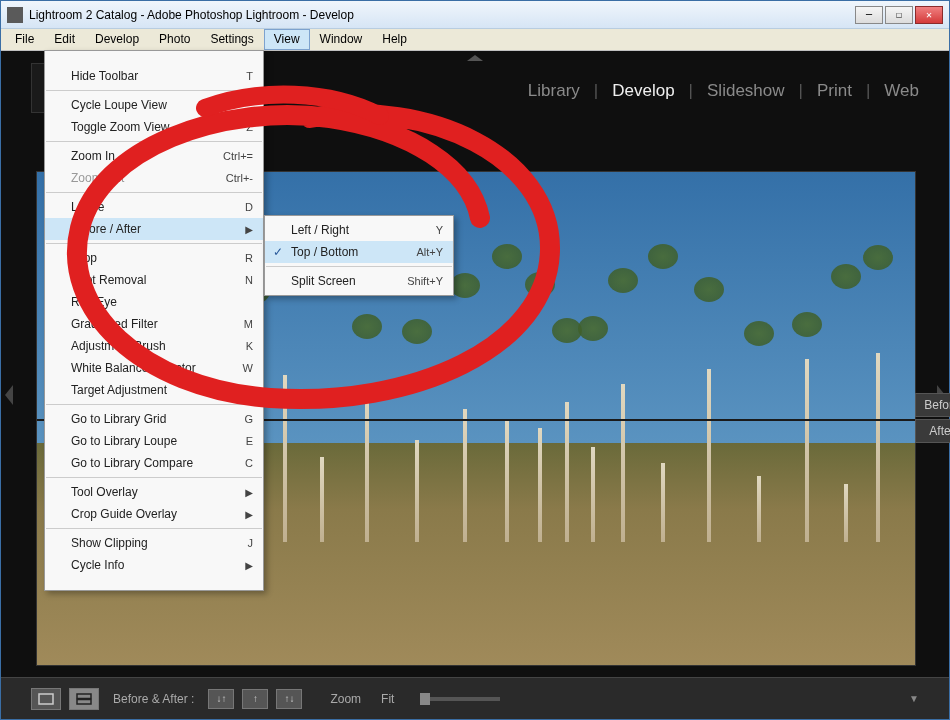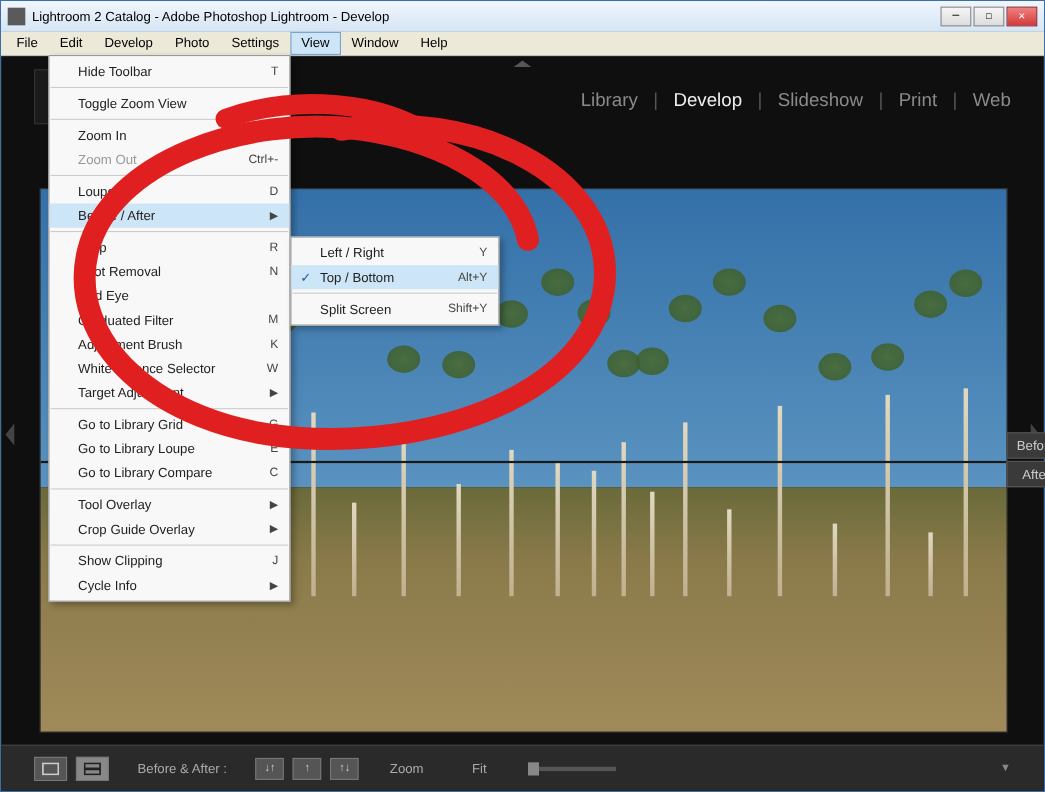--- a/index.html
+++ b/index.html
@@ -26,25 +26,25 @@
   .trees { position:absolute; top:20%; left:0; right:0; height:55%; }
   .tree { position:absolute; bottom:0; width:4px; background:linear-gradient(#e0d8c0,#c0b090); }
   .foliage { position:absolute; width:30px; height:25px; border-radius:50%; background:radial-gradient(#4a6a2a,#3a5a2a); opacity:0.85; }
   .split-line { position:absolute; top:50%; left:0; right:0; height:2px; background:#1a1a1a; }
   .ba-label { position:absolute; right:-54px; width:54px; height:24px; background:#3a3a3a; color:#ccc; font-size:12px; display:flex; align-items:center; justify-content:center; border:1px solid #555; }
   .ba-label.before { top:calc(50% - 26px); }
   .ba-label.after { top:50%; }
   .toolbar { position:absolute; bottom:0; left:0; right:0; height:42px; background:#2a2a2a; border-top:1px solid #444; display:flex; align-items:center; padding:0 30px; gap:8px; }
   .tool-btn { width:30px; height:22px; background:#555; border:1px solid #777; display:flex; align-items:center; justify-content:center; }
   .tool-btn svg { width:16px; height:12px; }
-  .toolbar-label { color:#aaa; font-size:12px; margin:0 18px; }
+  .toolbar-label { color:#aaa; font-size:12px; margin:0 6px; }
   .small-btn { width:26px; height:20px; background:#555; border:1px solid #777; display:flex; align-items:center; justify-content:center; font-size:10px; color:#ccc; }
   .zoom-slider { width:80px; height:4px; background:#555; margin-left:12px; position:relative; }
   .zoom-slider::after { content:''; position:absolute; left:0; top:-4px; width:10px; height:12px; background:#888; }
-  .dropdown { position:absolute; top:50px; left:44px; width:220px; background:#f8f8f8; border:1px solid #999; box-shadow:3px 3px 6px rgba(0,0,0,0.3); z-index:100; padding:3px 0; }
+  .dropdown { position:absolute; top:50px; left:44px; width:220px; background:#f8f8f8; border:1px solid #999; box-shadow:3px 3px 6px rgba(0,0,0,0.3); z-index:100; padding:14px 0; }
   .dd-row { display:flex; align-items:center; height:22px; padding:0 10px 0 26px; font-size:12px; color:#222; position:relative; }
   .dd-row.disabled { color:#999; }
   .dd-row.highlight { background:#cde6f7; }
   .dd-row .shortcut { margin-left:auto; color:#444; font-size:11px; }
   .dd-row .arrow { margin-left:auto; font-size:10px; color:#444; }
   .dd-sep { height:1px; background:#ccc; margin:3px 1px; }
   .submenu { position:absolute; top:215px; left:264px; width:190px; background:#f8f8f8; border:1px solid #999; box-shadow:3px 3px 6px rgba(0,0,0,0.3); z-index:110; padding:3px 0; }
   .check { position:absolute; left:8px; color:#2a5a9a; font-size:12px; }
   .annotation { position:absolute; top:78px; left:50px; width:520px; height:340px; z-index:200; pointer-events:none; }
   .expand-grip { position:absolute; top:4px; left:50%; transform:translateX(-50%); width:0; height:0; border-left:8px solid transparent; border-right:8px solid transparent; border-bottom:6px solid #555; }
@@ -177,20 +177,23 @@
   </div>
 </div>
 
 <div class="dropdown" id="view-menu">
     <div class="dd-row">
       <span>Hide Toolbar</span>
       <span class="shortcut">T</span>
     </div>
     <div class="dd-sep"></div>
     <div class="dd-row">
+      <span>Cycle Loupe View</span>
+    </div>
+    <div class="dd-row">
       <span>Toggle Zoom View</span>
       <span class="shortcut">Z</span>
     </div>
     <div class="dd-sep"></div>
     <div class="dd-row">
       <span>Zoom In</span>
       <span class="shortcut">Ctrl+=</span>
     </div>
     <div class="dd-row disabled">
       <span>Zoom Out</span>

